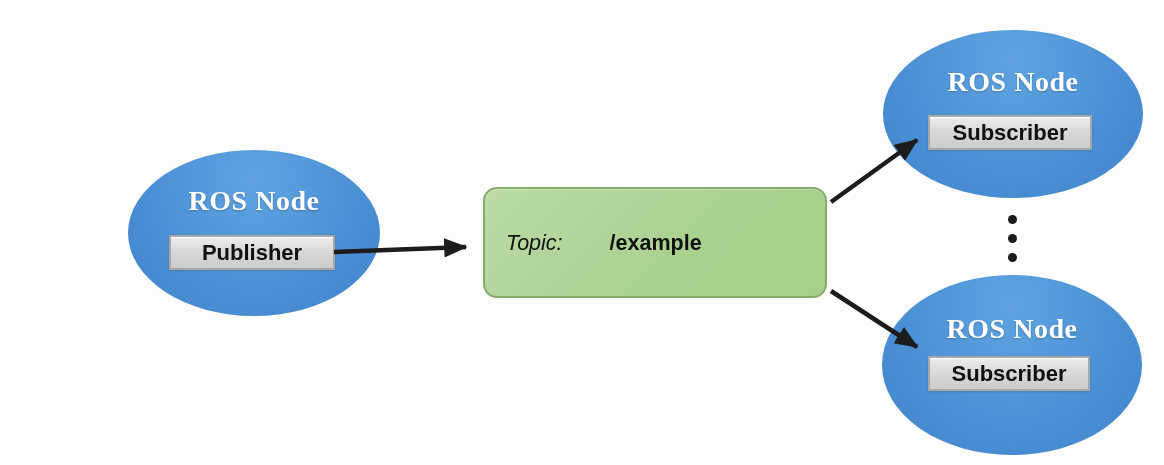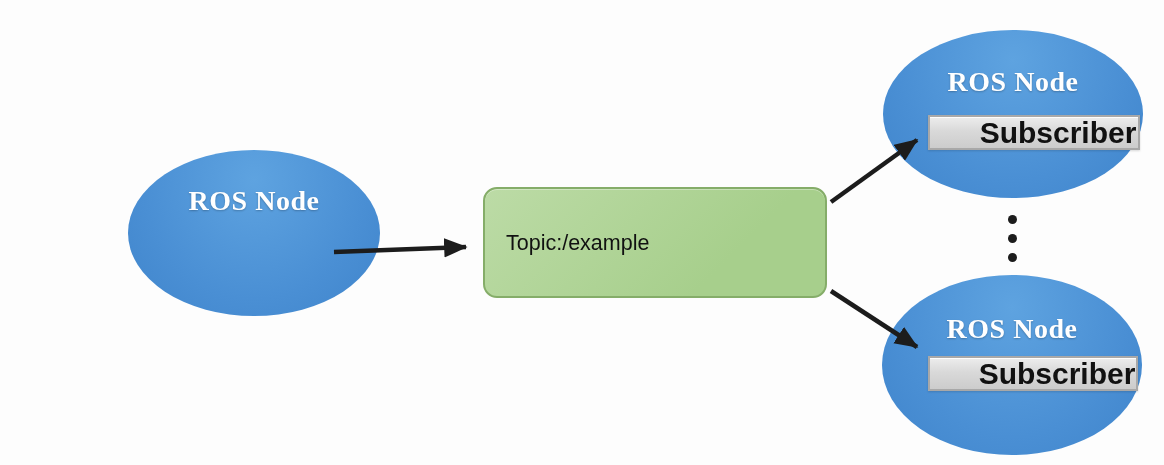--- a/index.html
+++ b/index.html
@@ -49,23 +49,22 @@
   .role-box {
     position: absolute;
     background: linear-gradient(180deg, #ededed 0%, #d9d9d9 45%, #cccccc 100%);
     border: 2px solid var(--role-border, #a8a8a8);
     box-shadow: inset 0 1px 0 rgba(255,255,255,0.9), 0 1px 2px rgba(0,0,0,0.15);
     display: flex;
     align-items: center;
     justify-content: center;
     color: var(--text, #111111);
     font-weight: bold;
-    font-size: 30px;
+    font-size: 22px;
     white-space: nowrap;
-    padding-left: 48px;
   }
   .role-pub  { left: 169px; top: 235px; width: 162px; height: 31px; }
   .role-sub1 { left: 928px; top: 115px; width: 160px; height: 31px; }
   .role-sub2 { left: 928px; top: 356px; width: 158px; height: 31px; }
 
   
   .topic-box {
     position: absolute;
     left: 483px; top: 187px;
     width: 344px; height: 111px;
@@ -81,23 +80,25 @@
     justify-content: center;
     padding-left: 21px;
     color: var(--text, #111111);
   }
   .topic-line {
     font-size: 21.5px;
     line-height: 34px;
     white-space: nowrap;
   }
   .topic-label {
+    font-style: italic;
   }
   .topic-value {
-    font-weight: normal;
+    font-weight: bold;
+    margin-left: 47px;
   }
 
   
   .dots {
     position: absolute;
     left: 1008px; top: 215px;
     display: flex;
     flex-direction: column;
     align-items: center;
     gap: 10px;
@@ -120,20 +121,23 @@
     stroke-width: 4.5;
   }
 </style>
 </head>
 <body>
 
 <div class="canvas">
 
   <div class="ellipse ellipse-pub">
     <div class="node-title">ROS Node</div>
+  </div>
+  <div class="role-box role-pub">
+    <span>Publisher</span>
   </div>
 
   <div class="topic-box">
     <div class="topic-line">
       <span class="topic-label">Topic:</span><span class="topic-value">/example</span>
     </div>
   </div>
 
   <div class="ellipse ellipse-sub1">
     <div class="node-title">ROS Node</div>

